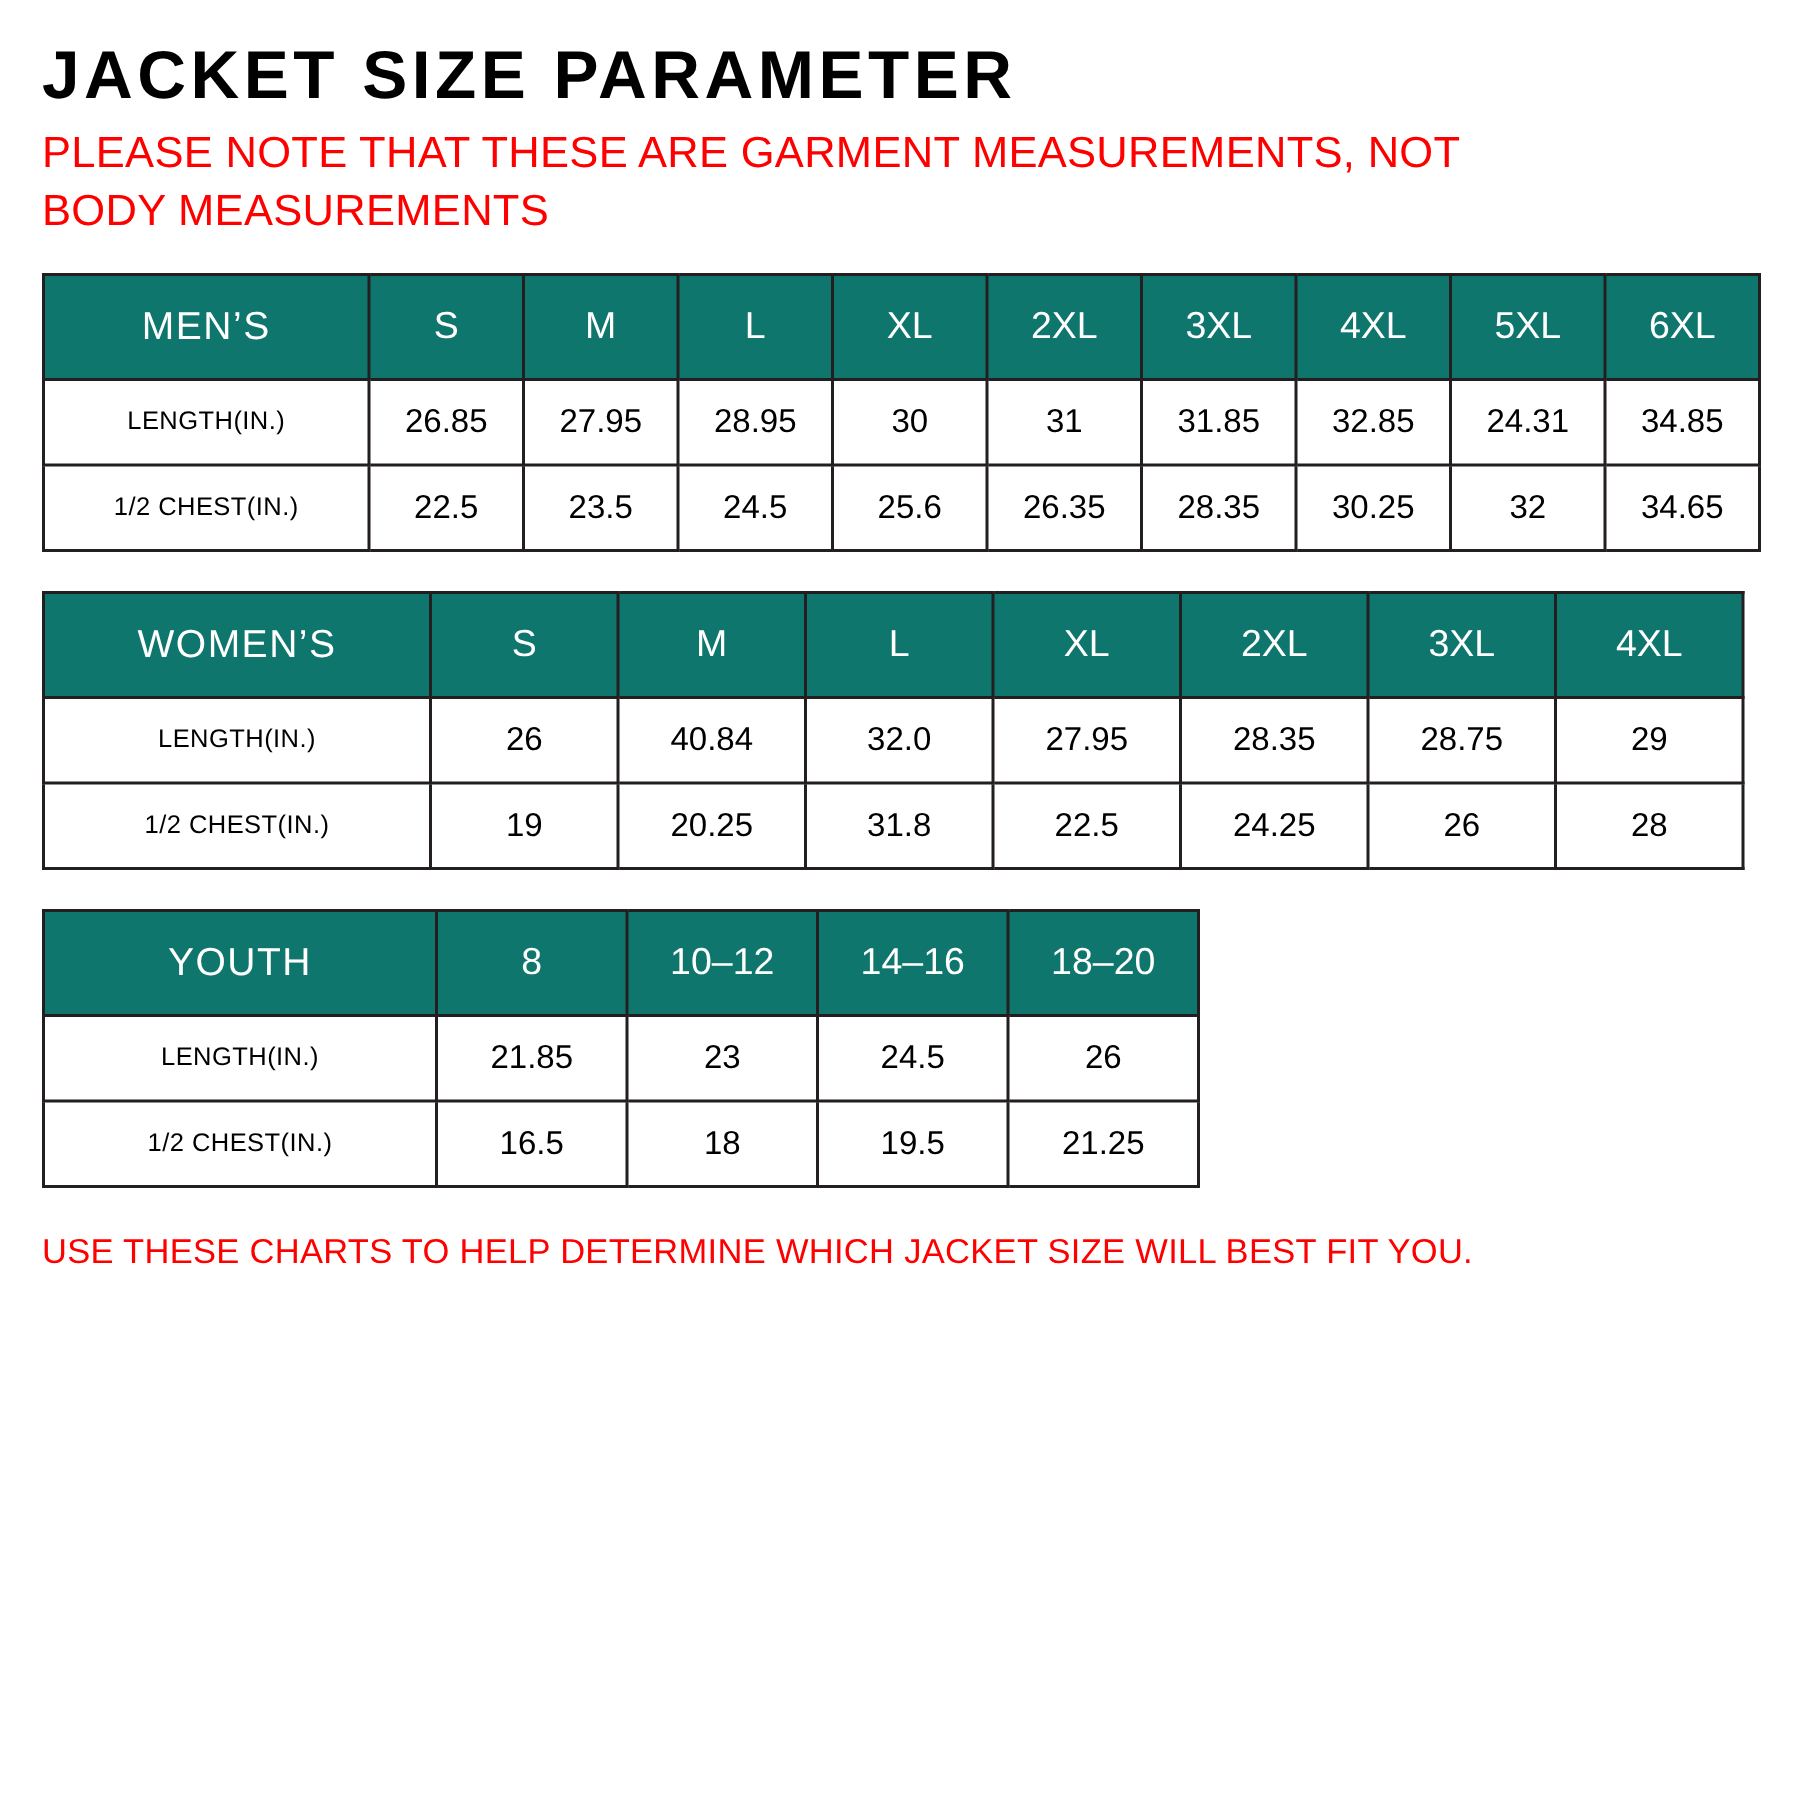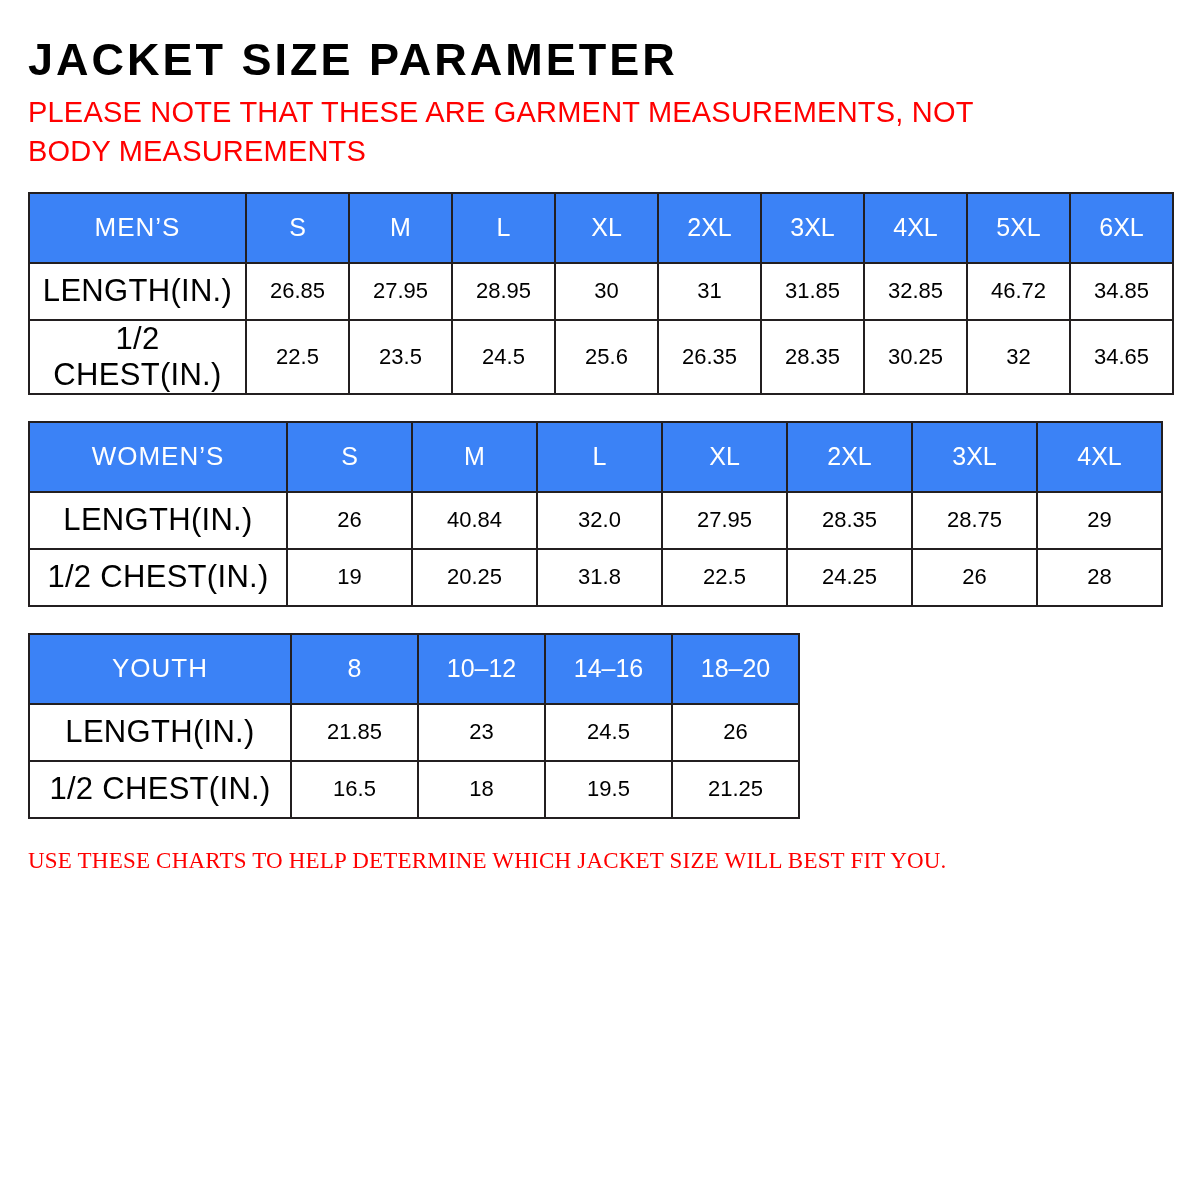--- a/index.html
+++ b/index.html
@@ -11,21 +11,21 @@
     width: 1200px;
     height: 1200px;
     font-family: "Liberation Sans", sans-serif;
     color: #000000;
     overflow: hidden;
   }
   .page {
     width: 1200px;
     height: 1200px;
     box-sizing: border-box;
-    padding: 36px 28px 0 28px;
+    padding: 26px 28px 0 28px;
     position: relative;
   }
   .title {
     font-size: 45px;
     font-weight: bold;
     letter-spacing: 3px;
     line-height: 1.05;
     margin: 0 0 10px 0;
     color: #000;
   }
@@ -46,32 +46,32 @@
     border: 2px solid #231f20;
     text-align: center;
     vertical-align: middle;
     font-size: 22px;
     color: #000;
     padding: 0;
     height: 55px;
     background: #ffffff;
   }
   table.size-table tr.header-row td {
-    background: #3b82f6;
+    background: #0f766e;
     color: #ffffff;
     font-size: 25px;
     height: 68px;
     border-color: #231f20;
   }
   table.size-table tr.header-row td.label-cell {
     font-size: 26px;
     letter-spacing: 1px;
   }
   table.size-table td.label-cell {
-    font-size: 31px;
+    font-size: 17px;
     letter-spacing: 0.3px;
   }
   
   .men-table { width: 1145px; }
   .men-table col.first { width: 217px; }
   .men-table col.data { width: 103px; }
 
   
   .women-table { width: 1135px; }
   .women-table col.first { width: 258px; }
@@ -96,21 +96,20 @@
     line-height: 1.45;
     margin: 12px 0 0 0;
     max-width: 1135px;
   }
   .footer-note2 {
     color: #ff0000;
     font-size: 23px;
     line-height: 1.4;
     margin: 12px 0 0 0;
     letter-spacing: 0.2px;
-    font-family: Liberation Serif, serif;
   }
 </style>
 </head>
 <body>
 
 <div class="page">
 
   <h1 class="title">JACKET SIZE PARAMETER</h1>
 
   <p class="note">PLEASE NOTE THAT THESE ARE GARMENT MEASUREMENTS, NOT BODY MEASUREMENTS</p>
@@ -143,21 +142,21 @@
       </tr>
       <tr>
         <td class="label-cell">LENGTH(IN.)</td>
         <td>26.85</td>
         <td>27.95</td>
         <td>28.95</td>
         <td>30</td>
         <td>31</td>
         <td>31.85</td>
         <td>32.85</td>
-        <td>46.72</td>
+        <td>24.31</td>
         <td>34.85</td>
       </tr>
       <tr>
         <td class="label-cell">1/2 CHEST(IN.)</td>
         <td>22.5</td>
         <td>23.5</td>
         <td>24.5</td>
         <td>25.6</td>
         <td>26.35</td>
         <td>28.35</td>

